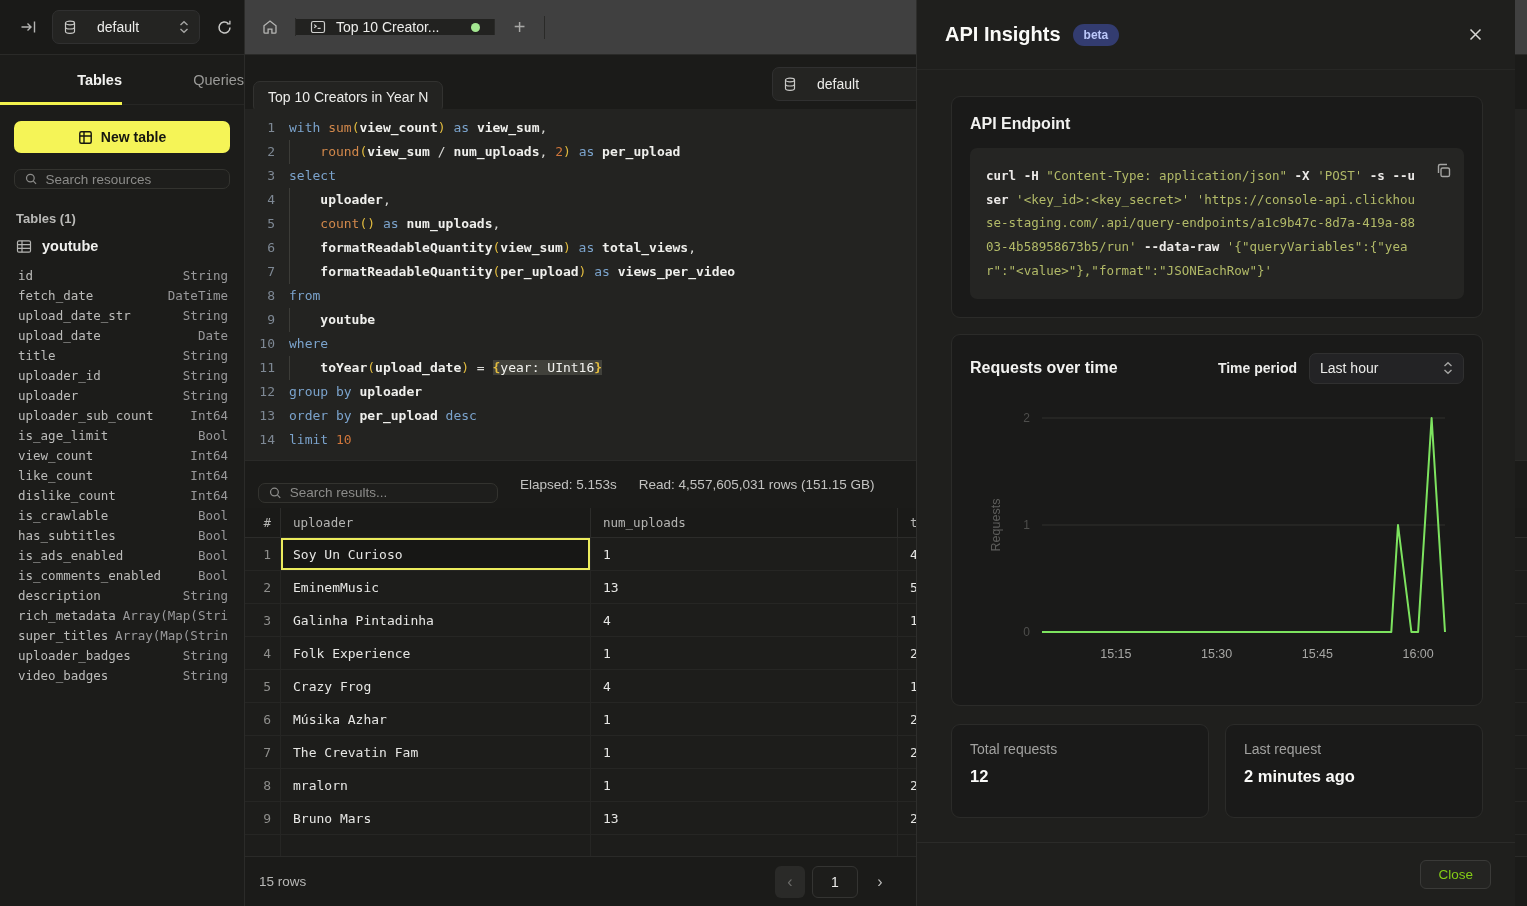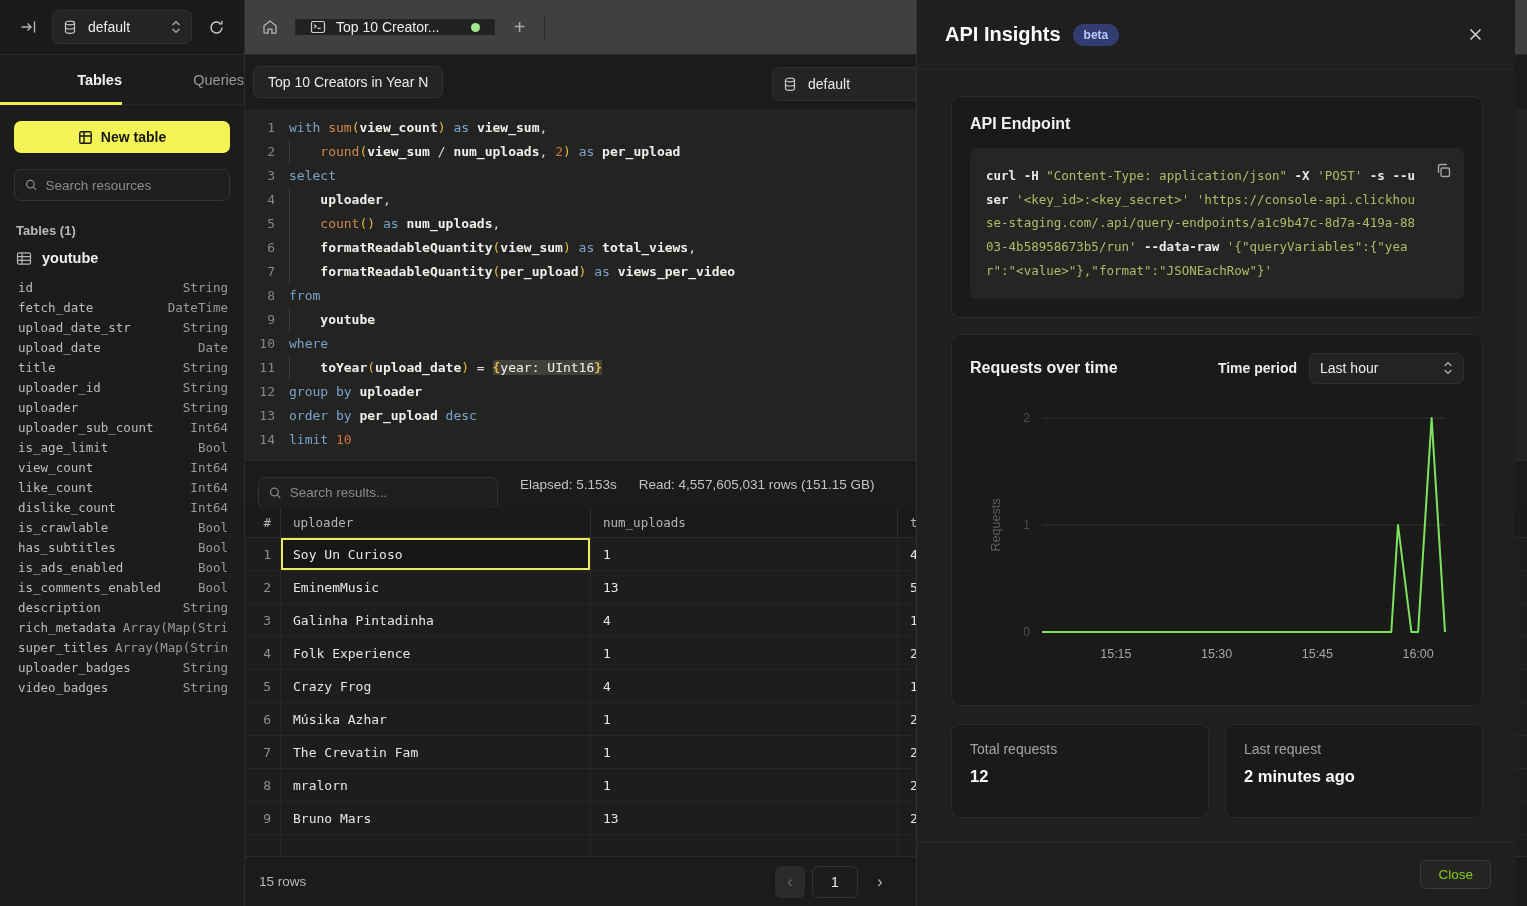--- a/index.html
+++ b/index.html
@@ -8,54 +8,54 @@
   .mono { font-family:"DejaVu Sans Mono", monospace; }
 
   
   .sidebar { position:absolute; left:0; top:0; width:245px; height:906px; background:#1c1c1a; border-right:1px solid #2b2b29; }
   .main    { position:absolute; left:245px; top:0; width:1282px; height:906px; background:#1b1b19; }
   .panel   { position:absolute; right:12px; top:0; width:599px; height:906px; background:#1f1f1d; border-left:1px solid #2e2e2c; z-index:10; display:flex; flex-direction:column; }
 
   
   .sb-topbar { height:55px; border-bottom:1px solid #2a2a28; display:flex; align-items:center; padding:0 14px; gap:10px; background:#1a1a18; }
   .icon-btn { width:28px; height:28px; display:flex; align-items:center; justify-content:center; border-radius:5px; cursor:pointer; flex:none; }
-  .select { height:34px; background:#242422; border:1px solid #303030; border-radius:7px; display:flex; align-items:center; gap:11px; padding:0 10px; cursor:pointer; }
+  .select { height:34px; background:#242422; border:1px solid #303030; border-radius:7px; display:flex; align-items:center; gap:20px; padding:0 10px; cursor:pointer; }
   .select .lbl { font-size:14px; color:#ececea; }
   .db-select { flex:1; }
   .spacer { flex:1; }
 
   
   .sb-tabs { height:50px; display:flex; border-bottom:1px solid #262624; }
   .sb-tab { flex:1; display:flex; align-items:center; justify-content:flex-end; font-size:14.5px; color:#9a9a98; cursor:pointer; position:relative; }
   .sb-tab.active { color:#f2f2f0; font-weight:700; }
   .sb-tab.active::after { content:""; position:absolute; left:0; right:0; bottom:-1px; height:3px; background:#f2f24e; }
 
   .sb-body { padding:16px 14px 0 14px; }
   .new-table-btn { width:100%; height:32px; background:#f5f457; color:#15150f; border:none; border-radius:7px;
                    font-size:14px; font-weight:700; font-family:"Liberation Sans",sans-serif; display:flex; align-items:center; justify-content:center; gap:8px; cursor:pointer; }
-  .search-box { margin-top:16px; height:32px; border:1px solid #33332f; border-radius:7px; display:flex; align-items:center; gap:8px; padding:0 10px; background:#1e1e1c; }
+  .search-box { margin-top:16px; height:20px; border:1px solid #33332f; border-radius:7px; display:flex; align-items:center; gap:8px; padding:0 10px; background:#1e1e1c; }
   .search-box input { background:transparent; border:none; outline:none; color:#cfcfcd; font-size:13.5px; width:100%; font-family:"Liberation Sans",sans-serif; }
   .search-box input::placeholder { color:#8c8c8a; }
   .section-label { margin:22px 0 10px 2px; font-size:13px; color:#b9b9b7; font-weight:600; }
   .table-item { display:flex; align-items:center; gap:10px; font-size:14.5px; font-weight:700; color:#f0f0ee; padding:2px 2px 10px 2px; cursor:pointer; }
   .col-list { padding:2px 2px 0 4px; }
   .col-row { display:flex; justify-content:space-between; font-size:12.5px; line-height:20px; color:#bcbcba; }
   .col-row .ctype { color:#98989а; color:#99999b; }
 
   
   .tabbar { height:55px; display:flex; align-items:center; background:#404040; border-bottom:1px solid #2a2a28; }
   .home-tab { width:51px; border-right:1px solid #2a2a28; display:flex; align-items:center; justify-content:center; cursor:pointer; }
   .query-tab { width:199px; border-right:1px solid #2a2a28; background:#222220; display:flex; align-items:center; gap:10px; padding:0 14px; cursor:pointer; }
   .query-tab .t-label { font-size:14px; color:#ededeb; white-space:nowrap; overflow:hidden; flex:1; }
   .dot { width:9px; height:9px; border-radius:50%; background:#a4e791; flex:none; }
   .plus-tab { width:50px; border-right:1px solid #2a2a28; display:flex; align-items:center; justify-content:center; color:#a9a9a7; font-size:20px; cursor:pointer; }
 
   
   .editor-header { height:54px; position:relative; }
-  .query-title { position:absolute; left:8px; top:11px; height:32px; padding:0 14px; background:#232321; border:1px solid #323230; border-radius:7px;
+  .query-title { position:absolute; left:8px; top:26px; height:32px; padding:0 14px; background:#232321; border:1px solid #323230; border-radius:7px;
                  display:flex; align-items:center; font-size:14px; color:#ececea; cursor:text; }
   .eh-select { position:absolute; left:527px; top:12px; width:166px; }
 
   
   .editor { position:absolute; left:0; top:109px; width:100%; height:351px; background:#232321; padding-top:7px; }
   .sql-line { display:flex; height:24px; line-height:24px; font-size:13px; }
   .sql-line .ln { width:30px; text-align:right; color:#7e8894; flex:none; user-select:none; }
   .sql-line .code { padding-left:14px; white-space:pre; }
   .tk-kw { color:#7ba3cc; }
   .tk-fn { color:#d2884b; }

